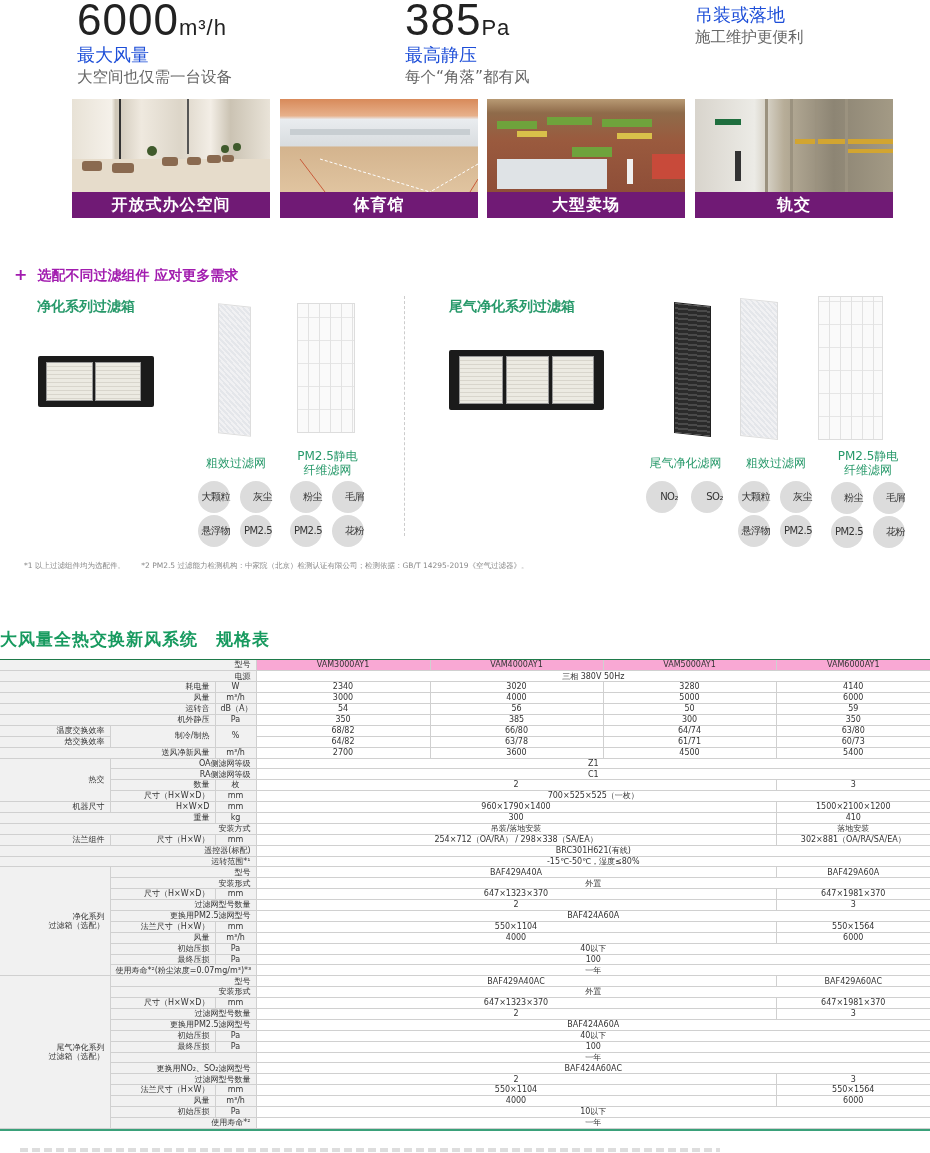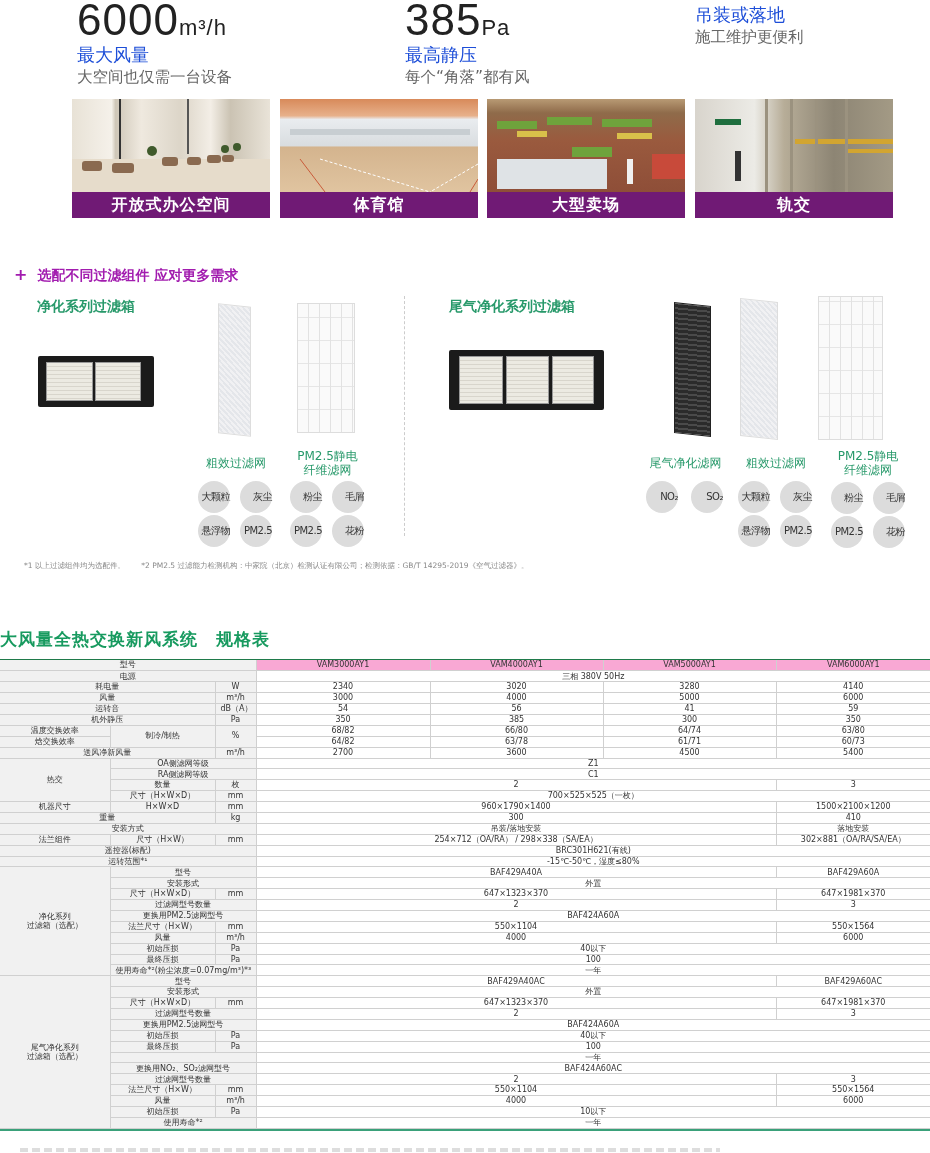--- a/index.html
+++ b/index.html
@@ -35,21 +35,21 @@
   .chip { position: absolute; width: 32px; height: 32px; border-radius: 50%; background: #dcdcdc; color: #333; font-size: 10px; text-align: right; line-height: 32px; white-space: nowrap; letter-spacing: -0.5px; }
 
   .notes { position: absolute; left: 24px; top: 561px; font-size: 7.5px; color: #888; white-space: nowrap; }
   .notes span { margin-right: 14px; }
 
   .spec-title { position: absolute; left: 0; top: 628px; color: #179a5f; font-size: 17px; font-weight: bold; letter-spacing: 1px; white-space: nowrap; }
 
   .spec { position: absolute; left: 0; top: 659px; width: 930px; border-top: 1px solid #1f7a4a; border-bottom: 2px solid #3aa17a; }
   .spec table { width: 930px; border-collapse: collapse; table-layout: fixed; font-size: 8px; color: #333; }
   .spec td { height: 10.9px; line-height: 9.5px; padding: 0 5px; border-bottom: 1px solid #d0d0d0; border-right: 1px solid #d0d0d0; white-space: nowrap; overflow: hidden; }
-  .spec td.l { background: #f1f1f1; text-align: center; }
+  .spec td.l { background: #f1f1f1; text-align: right; }
   .spec td.u { background: #f1f1f1; text-align: center; }
   .spec td.v { text-align: center; background: #fff; }
   .spec td.rs { vertical-align: middle; }
   .spec td:last-child { border-right: none; }
   .spec tr.hdr td.v { background: #f9a8d4; }
 
   .footer-line { position: absolute; left: 20px; top: 1148px; width: 700px; height: 4px; background: repeating-linear-gradient(90deg, #ddd 0 8px, transparent 8px 12px); }
 </style>
 </head>
 <body>
@@ -247,21 +247,21 @@
     <td class="v">3000</td>
     <td class="v">4000</td>
     <td class="v">5000</td>
     <td class="v">6000</td>
   </tr>
   <tr>
     <td class="l" colspan="2">运转音</td>
     <td class="u">dB（A）</td>
     <td class="v">54</td>
     <td class="v">56</td>
-    <td class="v">41</td>
+    <td class="v">50</td>
     <td class="v">59</td>
   </tr>
   <tr>
     <td class="l" colspan="2">机外静压</td>
     <td class="u">Pa</td>
     <td class="v">350</td>
     <td class="v">385</td>
     <td class="v">300</td>
     <td class="v">350</td>
   </tr>

